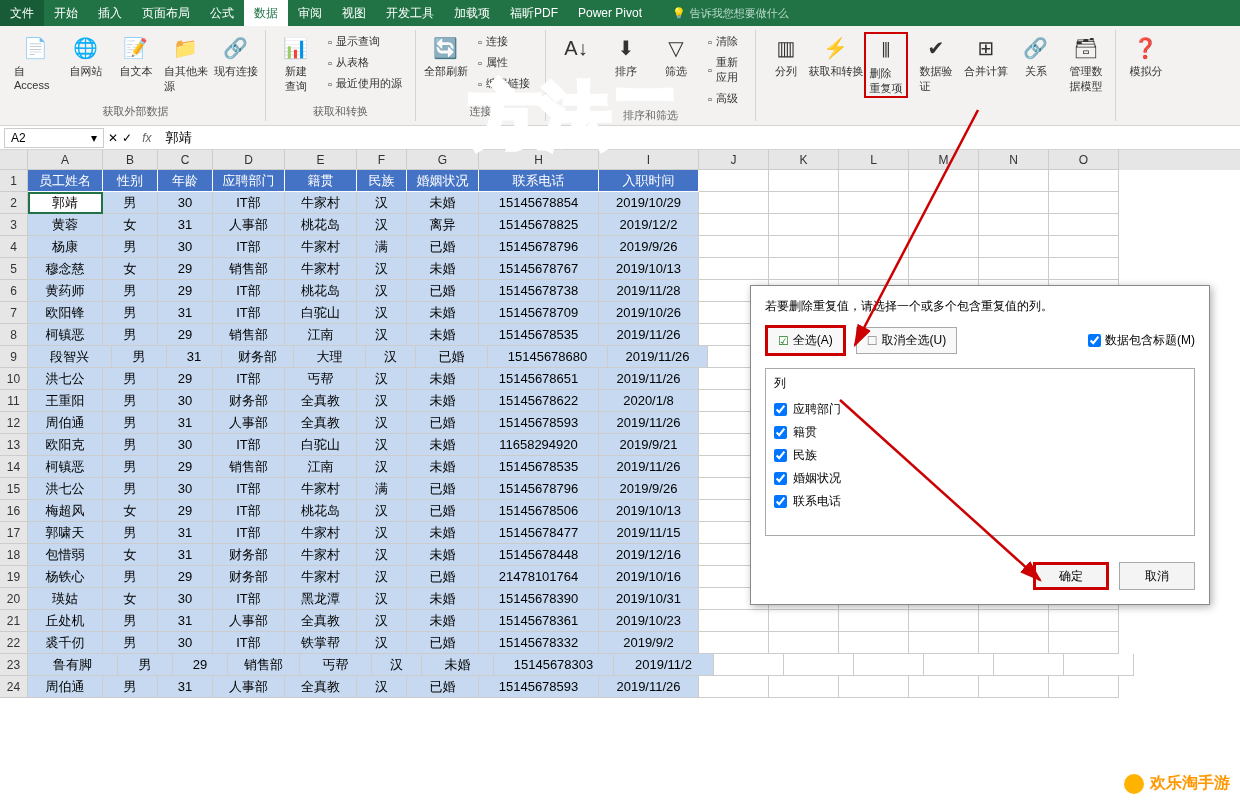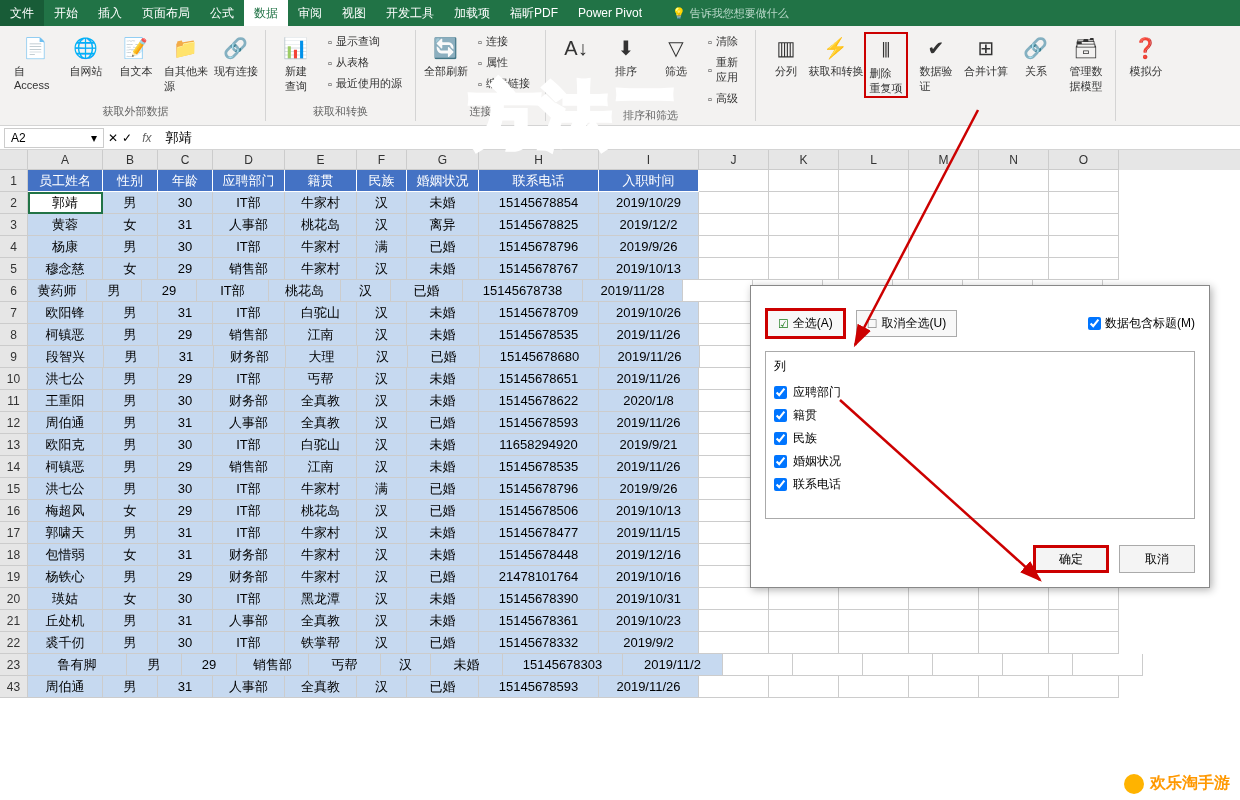--- a/index.html
+++ b/index.html
@@ -334,21 +334,21 @@
         <div class="cell selcell" style="width:100px">2019/10/13</div>
         <div class="cell" style="width:70px"></div>
         <div class="cell" style="width:70px"></div>
         <div class="cell" style="width:70px"></div>
         <div class="cell" style="width:70px"></div>
         <div class="cell" style="width:70px"></div>
         <div class="cell" style="width:70px"></div>
       </div>
       <div class="row">
         <div class="rh">6</div>
-        <div class="cell selcell" style="width:59px">黄药师</div>
+        <div class="cell selcell" style="width:75px">黄药师</div>
         <div class="cell selcell" style="width:55px">男</div>
         <div class="cell selcell" style="width:55px">29</div>
         <div class="cell selcell" style="width:72px">IT部</div>
         <div class="cell selcell" style="width:72px">桃花岛</div>
         <div class="cell selcell" style="width:50px">汉</div>
         <div class="cell selcell" style="width:72px">已婚</div>
         <div class="cell selcell" style="width:120px">15145678738</div>
         <div class="cell selcell" style="width:100px">2019/11/28</div>
         <div class="cell" style="width:70px"></div>
         <div class="cell" style="width:70px"></div>
@@ -388,21 +388,21 @@
         <div class="cell selcell" style="width:100px">2019/11/26</div>
         <div class="cell" style="width:70px"></div>
         <div class="cell" style="width:70px"></div>
         <div class="cell" style="width:70px"></div>
         <div class="cell" style="width:70px"></div>
         <div class="cell" style="width:70px"></div>
         <div class="cell" style="width:70px"></div>
       </div>
       <div class="row">
         <div class="rh">9</div>
-        <div class="cell selcell" style="width:76px">段智兴</div>
+        <div class="cell selcell" style="width:84px">段智兴</div>
         <div class="cell selcell" style="width:55px">男</div>
         <div class="cell selcell" style="width:55px">31</div>
         <div class="cell selcell" style="width:72px">财务部</div>
         <div class="cell selcell" style="width:72px">大理</div>
         <div class="cell selcell" style="width:50px">汉</div>
         <div class="cell selcell" style="width:72px">已婚</div>
         <div class="cell selcell" style="width:120px">15145678680</div>
         <div class="cell selcell" style="width:100px">2019/11/26</div>
         <div class="cell" style="width:70px"></div>
         <div class="cell" style="width:70px"></div>
@@ -640,38 +640,38 @@
         <div class="cell selcell" style="width:100px">2019/9/2</div>
         <div class="cell" style="width:70px"></div>
         <div class="cell" style="width:70px"></div>
         <div class="cell" style="width:70px"></div>
         <div class="cell" style="width:70px"></div>
         <div class="cell" style="width:70px"></div>
         <div class="cell" style="width:70px"></div>
       </div>
       <div class="row">
         <div class="rh">23</div>
-        <div class="cell selcell" style="width:99px">鲁有脚</div>
+        <div class="cell selcell" style="width:90px">鲁有脚</div>
         <div class="cell selcell" style="width:55px">男</div>
         <div class="cell selcell" style="width:55px">29</div>
         <div class="cell selcell" style="width:72px">销售部</div>
         <div class="cell selcell" style="width:72px">丐帮</div>
         <div class="cell selcell" style="width:50px">汉</div>
         <div class="cell selcell" style="width:72px">未婚</div>
         <div class="cell selcell" style="width:120px">15145678303</div>
         <div class="cell selcell" style="width:100px">2019/11/2</div>
         <div class="cell" style="width:70px"></div>
         <div class="cell" style="width:70px"></div>
         <div class="cell" style="width:70px"></div>
         <div class="cell" style="width:70px"></div>
         <div class="cell" style="width:70px"></div>
         <div class="cell" style="width:70px"></div>
       </div>
       <div class="row">
-        <div class="rh">43</div>
+        <div class="rh">24</div>
         <div class="cell selcell" style="width:75px">周伯通</div>
         <div class="cell selcell" style="width:55px">男</div>
         <div class="cell selcell" style="width:55px">31</div>
         <div class="cell selcell" style="width:72px">人事部</div>
         <div class="cell selcell" style="width:72px">全真教</div>
         <div class="cell selcell" style="width:50px">汉</div>
         <div class="cell selcell" style="width:72px">已婚</div>
         <div class="cell selcell" style="width:120px">15145678593</div>
         <div class="cell selcell" style="width:100px">2019/11/26</div>
         <div class="cell" style="width:70px"></div>
@@ -691,20 +691,21 @@
       <marker id="ah" markerWidth="10" markerHeight="10" refX="8" refY="3" orient="auto">
         <path d="M0,0 L9,3 L0,6 Z" fill="#c00"></path>
       </marker>
     </defs>
   <line x1="978" y1="110" x2="855" y2="345" stroke="#c00" stroke-width="2.5" marker-end="url(#ah)"></line>
   <line x1="840" y1="400" x2="1040" y2="580" stroke="#c00" stroke-width="2.5" marker-end="url(#ah)"></line>
 </svg>
 
 <div class="dialog">
   <div class="dlg-body">
+    <div>若要删除重复值，请选择一个或多个包含重复值的列。</div>
     <div class="dlg-row1">
       <div class="dlg-btn hl">
           <span style="color:#1a7a1a">☑</span>
           <span>全选(A)</span>
         </div>
       <div class="dlg-btn">
           <span style="color:#888">☐</span>
           <span>取消全选(U)</span>
         </div>
       <div style="flex:1"></div>

